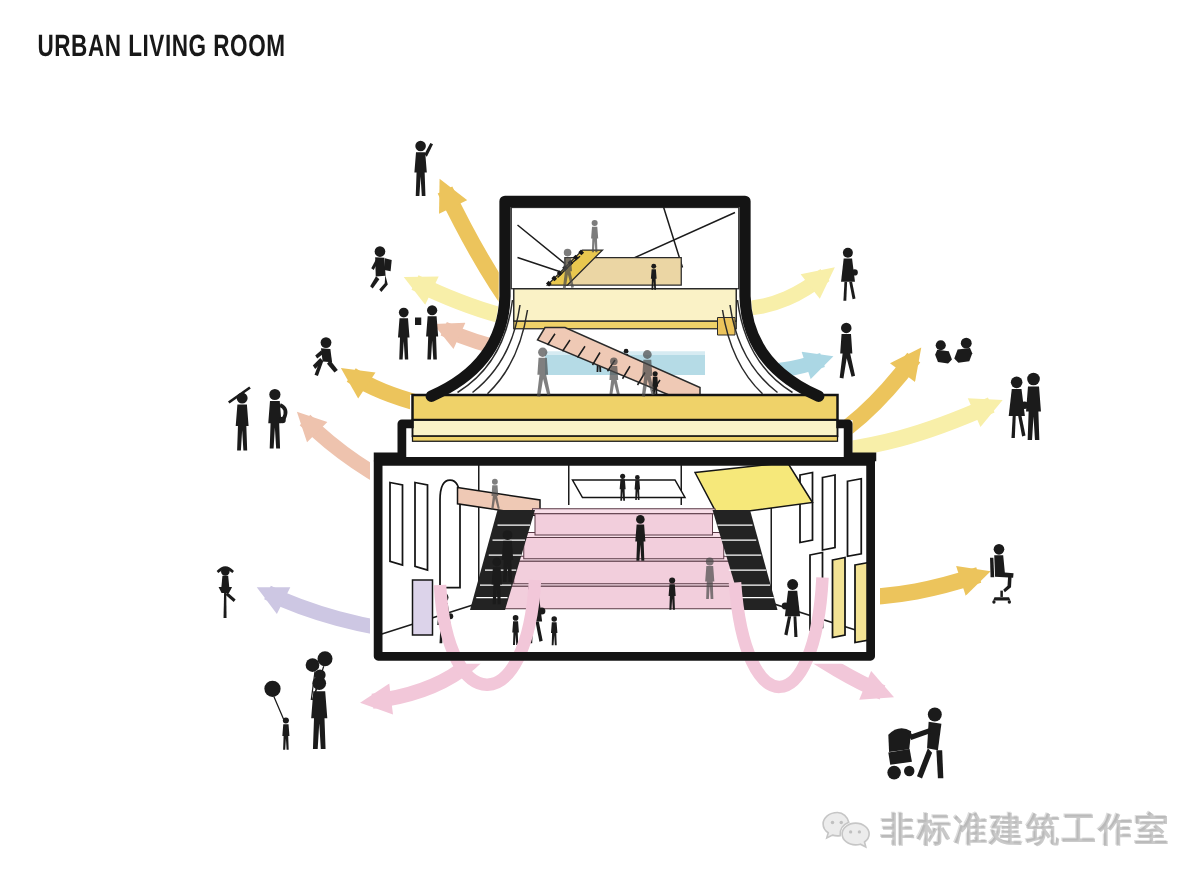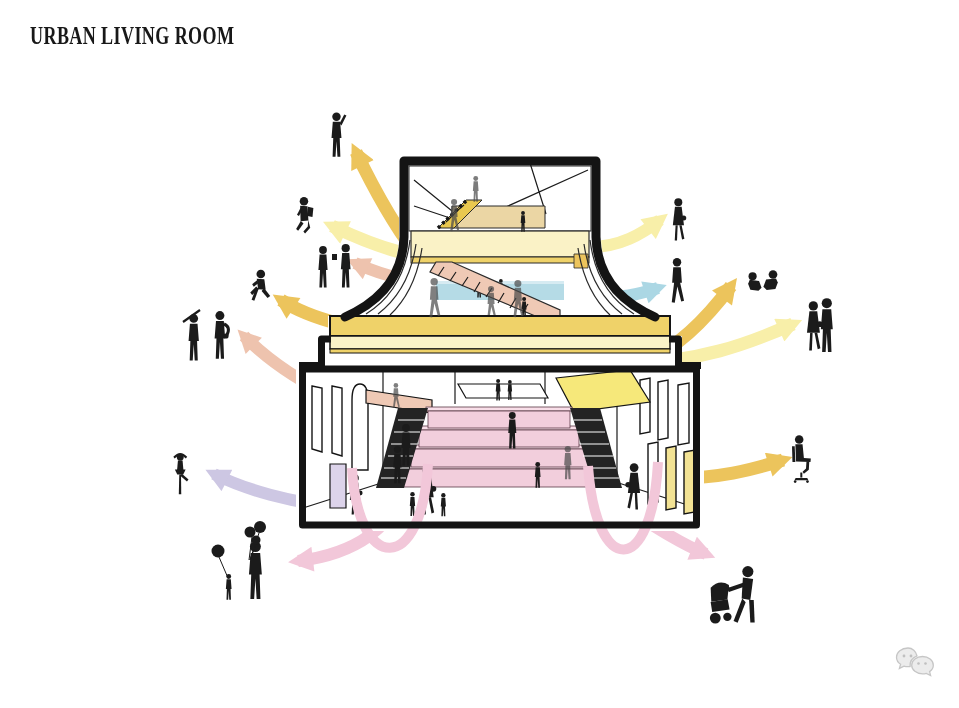--- a/index.html
+++ b/index.html
@@ -1,17 +1,17 @@
 <!DOCTYPE html>
 <html><head>
 <meta charset="utf-8">
 <style>
   html,body{margin:0;padding:0;background:#ffffff;}
   #stage{position:relative;width:951px;height:708px;background:#fff;overflow:hidden;
-         font-family:Liberation Serif, serif;}
+         font-family:Liberation Sans, sans-serif;}
   #page-title{position:absolute;left:30px;top:22px;font-size:22px;font-weight:800;
               color:#181818;letter-spacing:0.5px;transform:scaleX(.82) scaleY(1.12);
               transform-origin:left top;white-space:nowrap;}
   #diagram-svg{position:absolute;left:0;top:0;}
   #watermark{position:absolute;right:14px;top:646px;display:flex;align-items:center;gap:6px;}
   #watermark .wm-text{font-size:27px;font-weight:700;letter-spacing:2px;
       color:rgba(150,150,150,0.5);
       text-shadow:1.5px 1.5px 1px rgba(255,255,255,.95), -1px -1px 0 rgba(120,120,120,.25);}
   .thin{stroke:#1c1c1c;stroke-width:1.2;fill:none;}
 </style>
@@ -328,15 +328,16 @@
         <path d="M13 2 C6.4 2 1.5 6.2 1.5 11.2 c0 2.9 1.6 5.4 4.1 7 L4.4 22.4 l4.6-2.3 c1.2 .4 2.6 .6 4 .6 .7 0 1.4-.05 2.1-.16 C14.6 15.6 17.5 11.6 22 9.8 21 5.4 17.4 2 13 2 Z"></path>
         <path d="M27.5 10.5 c-6 0-10.8 3.9-10.8 8.7 0 4.8 4.8 8.7 10.8 8.7 1.3 0 2.6-.2 3.8-.55 l4.3 2.15 -1-3.9 c2.3-1.6 3.7-3.9 3.7-6.4 0-4.8-4.8-8.7-10.8-8.7 Z"></path>
       </g>
       <g fill="#c0c0c0">
         <circle cx="9" cy="10" r="1.4"></circle>
           <circle cx="16" cy="10" r="1.4"></circle>
         <circle cx="23.5" cy="17.5" r="1.3"></circle>
           <circle cx="30.5" cy="17.5" r="1.3"></circle>
       </g>
     </svg>
+    <span class="wm-text">非标准建筑工作室</span>
   </div>
 
 </div>
 
 </body></html>

